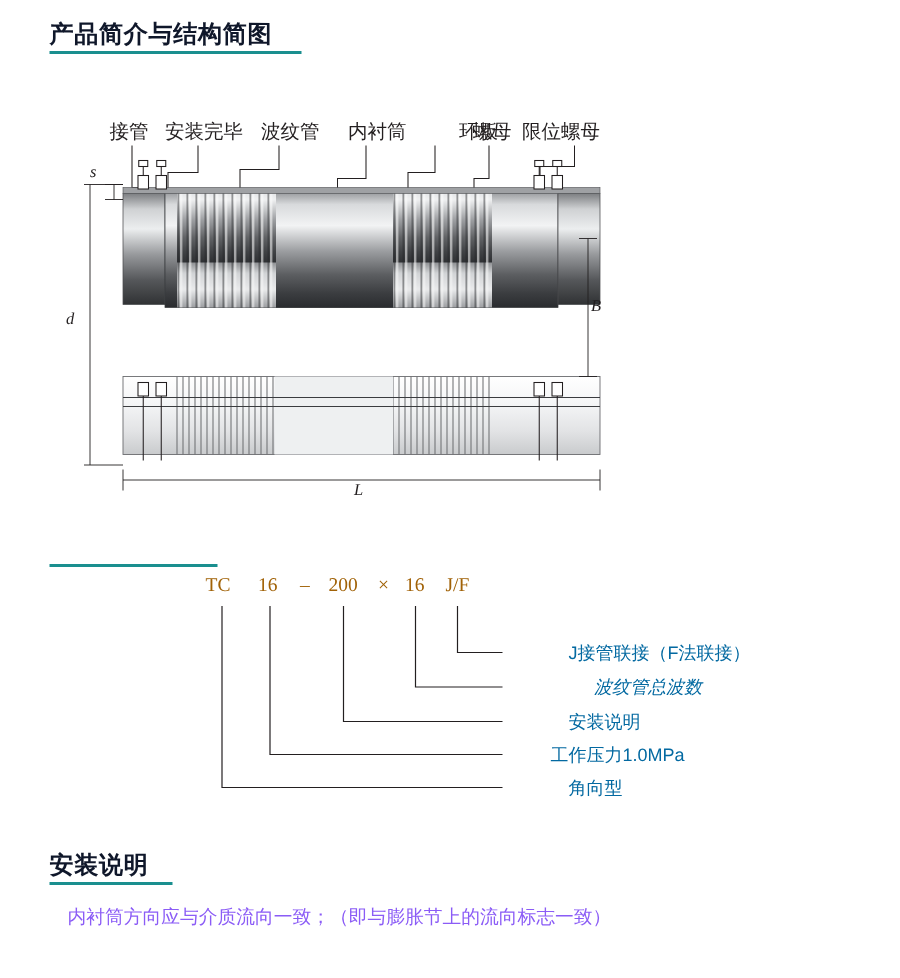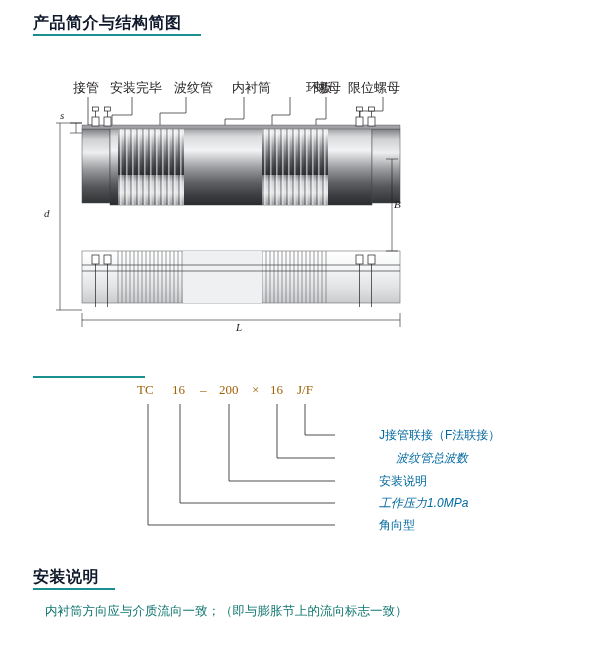--- a/index.html
+++ b/index.html
@@ -86,21 +86,21 @@
     white-space: nowrap;
     margin-left: 39px;
   }
 
   
   .install-text {
     position: absolute;
     left: 45px;
     font-size: 12.5px;
     line-height: 20px;
-    color: #0f766e;
+    color: #8b5cf6;
     white-space: nowrap;
   }
   #install-line-1 { top: 601px; }
   #install-line-2 { top: 621px; }
 </style>
 </head>
 <body>
 
 <div class="page">
 
@@ -309,21 +309,21 @@
     <div class="code-token" style="left:200px; top:0px;">–</div>
     <div class="code-token" style="left:219px; top:0px;">200</div>
     <div class="code-token" style="left:252px; top:0px;">×</div>
     <div class="code-token" style="left:270px; top:0px;">16</div>
     <div class="code-token" style="left:297px; top:0px;">J/F</div>
 
     
     <div class="code-desc" style="left:340px; top:45px;">J接管联接（F法联接）</div>
     <div class="code-desc" style="left:357px; top:68px;font-style:italic;">波纹管总波数</div>
     <div class="code-desc" style="left:340px; top:91px;">安装说明</div>
-    <div class="code-desc" style="left:340px; top:113px;font-style:italic;">工作压力1.0MPa</div>
+    <div class="code-desc" style="left:328px; top:113px;">工作压力1.0MPa</div>
     <div class="code-desc" style="left:340px; top:135px;text-align:center;">角向型</div>
   </div>
 
   <div class="section-title" id="title-install">安装说明</div>
   <div class="title-underline" id="rule-install"></div>
 
   <div class="install-text" id="install-line-1">内衬筒方向应与介质流向一致；（即与膨胀节上的流向标志一致）</div>
 
 </div>
 

